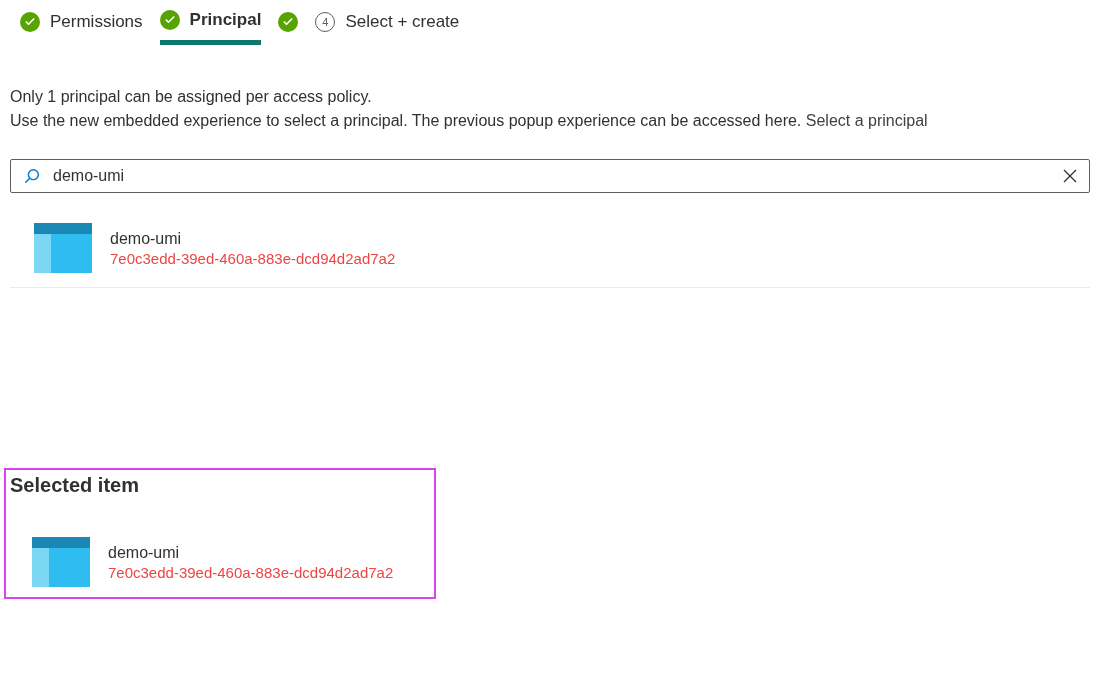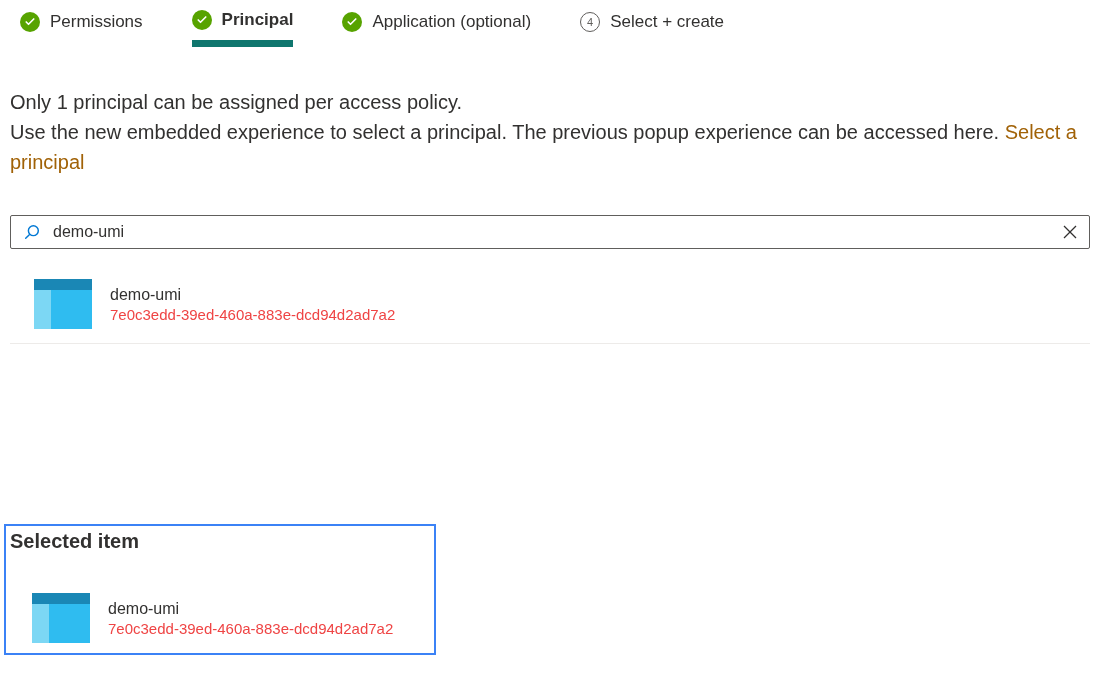--- a/index.html
+++ b/index.html
@@ -6,38 +6,38 @@
     body {
       font-family: "Segoe UI", -apple-system, sans-serif;
       font-size: 14px;
       color: #323130;
       background: #ffffff;
       width: 1100px;
       padding: 10px 10px 20px 10px;
     }
     .tabs {
       display: flex;
-      align-items: center;
-      gap: 49px;
+      align-items: flex-end;
+      gap: 17px;
       padding-left: 10px;
       margin-bottom: 40px;
     }
     .tab {
       display: flex;
       align-items: center;
       gap: 10px;
       font-size: 17px;
       color: #323130;
       cursor: pointer;
       padding-bottom: 10px;
       border-bottom: 3px solid transparent;
     }
     .tab.active {
       font-weight: 600;
-      border-bottom: 7px solid #0f766e;
+      border-bottom: 5px solid #0f766e;
     }
     .check-circle {
       width: 20px;
       height: 20px;
       border-radius: 50%;
       background: #57a300;
       display: flex;
       align-items: center;
       justify-content: center;
       flex-shrink: 0;
@@ -49,28 +49,28 @@
       border-radius: 50%;
       border: 1px solid #605e5c;
       color: #605e5c;
       display: flex;
       align-items: center;
       justify-content: center;
       font-size: 11px;
       flex-shrink: 0;
     }
     .info-text {
-      font-size: 20px;
+      font-size: 16px;
       color: #323130;
       line-height: 1.5;
-      margin-bottom: 38px;
+      margin-bottom: 26px;
       padding-left: 0;
     }
     .info-text a {
-      color: #a16207;
+      color: #404040;
       text-decoration: none;
       cursor: pointer;
     }
     .search-wrapper {
       display: flex;
       align-items: center;
       border: 1px solid #605e5c;
       border-radius: 2px;
       padding: 4px 12px;
       height: 34px;
@@ -131,21 +131,21 @@
       font-size: 16px;
       color: #323130;
     }
     .result-text .id {
       font-size: 15px;
       color: #ef4444;
       margin-top: 2px;
     }
     .spacer { height: 180px; }
     .selected-box {
-      border: 2px solid #3b82f6;
+      border: 2px solid #d946ef;
       padding: 4px 2px 0 2px;
       width: 432px;
       margin-left: -6px;
     }
     .selected-heading {
       font-size: 20px;
       font-weight: 700;
       color: #323130;
       margin-bottom: 26px;
       margin-left: 2px;
@@ -174,21 +174,20 @@
         </svg>
     </span>
     <span>Principal</span>
   </div>
   <div class="tab">
     <span class="check-circle">
       <svg viewBox="0 0 16 16">
           <path d="M13 4L6 11L3 8" stroke="#fff" stroke-width="2.2" fill="none" stroke-linecap="round" stroke-linejoin="round"></path>
         </svg>
     </span>
-    <span>Application (optional)</span>
   </div>
   <div class="tab">
     <span class="number-circle">4</span>
     <span>Select + create</span>
   </div>
 </div>
 
 <div class="info-text">
   <div>Only 1 principal can be assigned per access policy.</div>
   <div>

